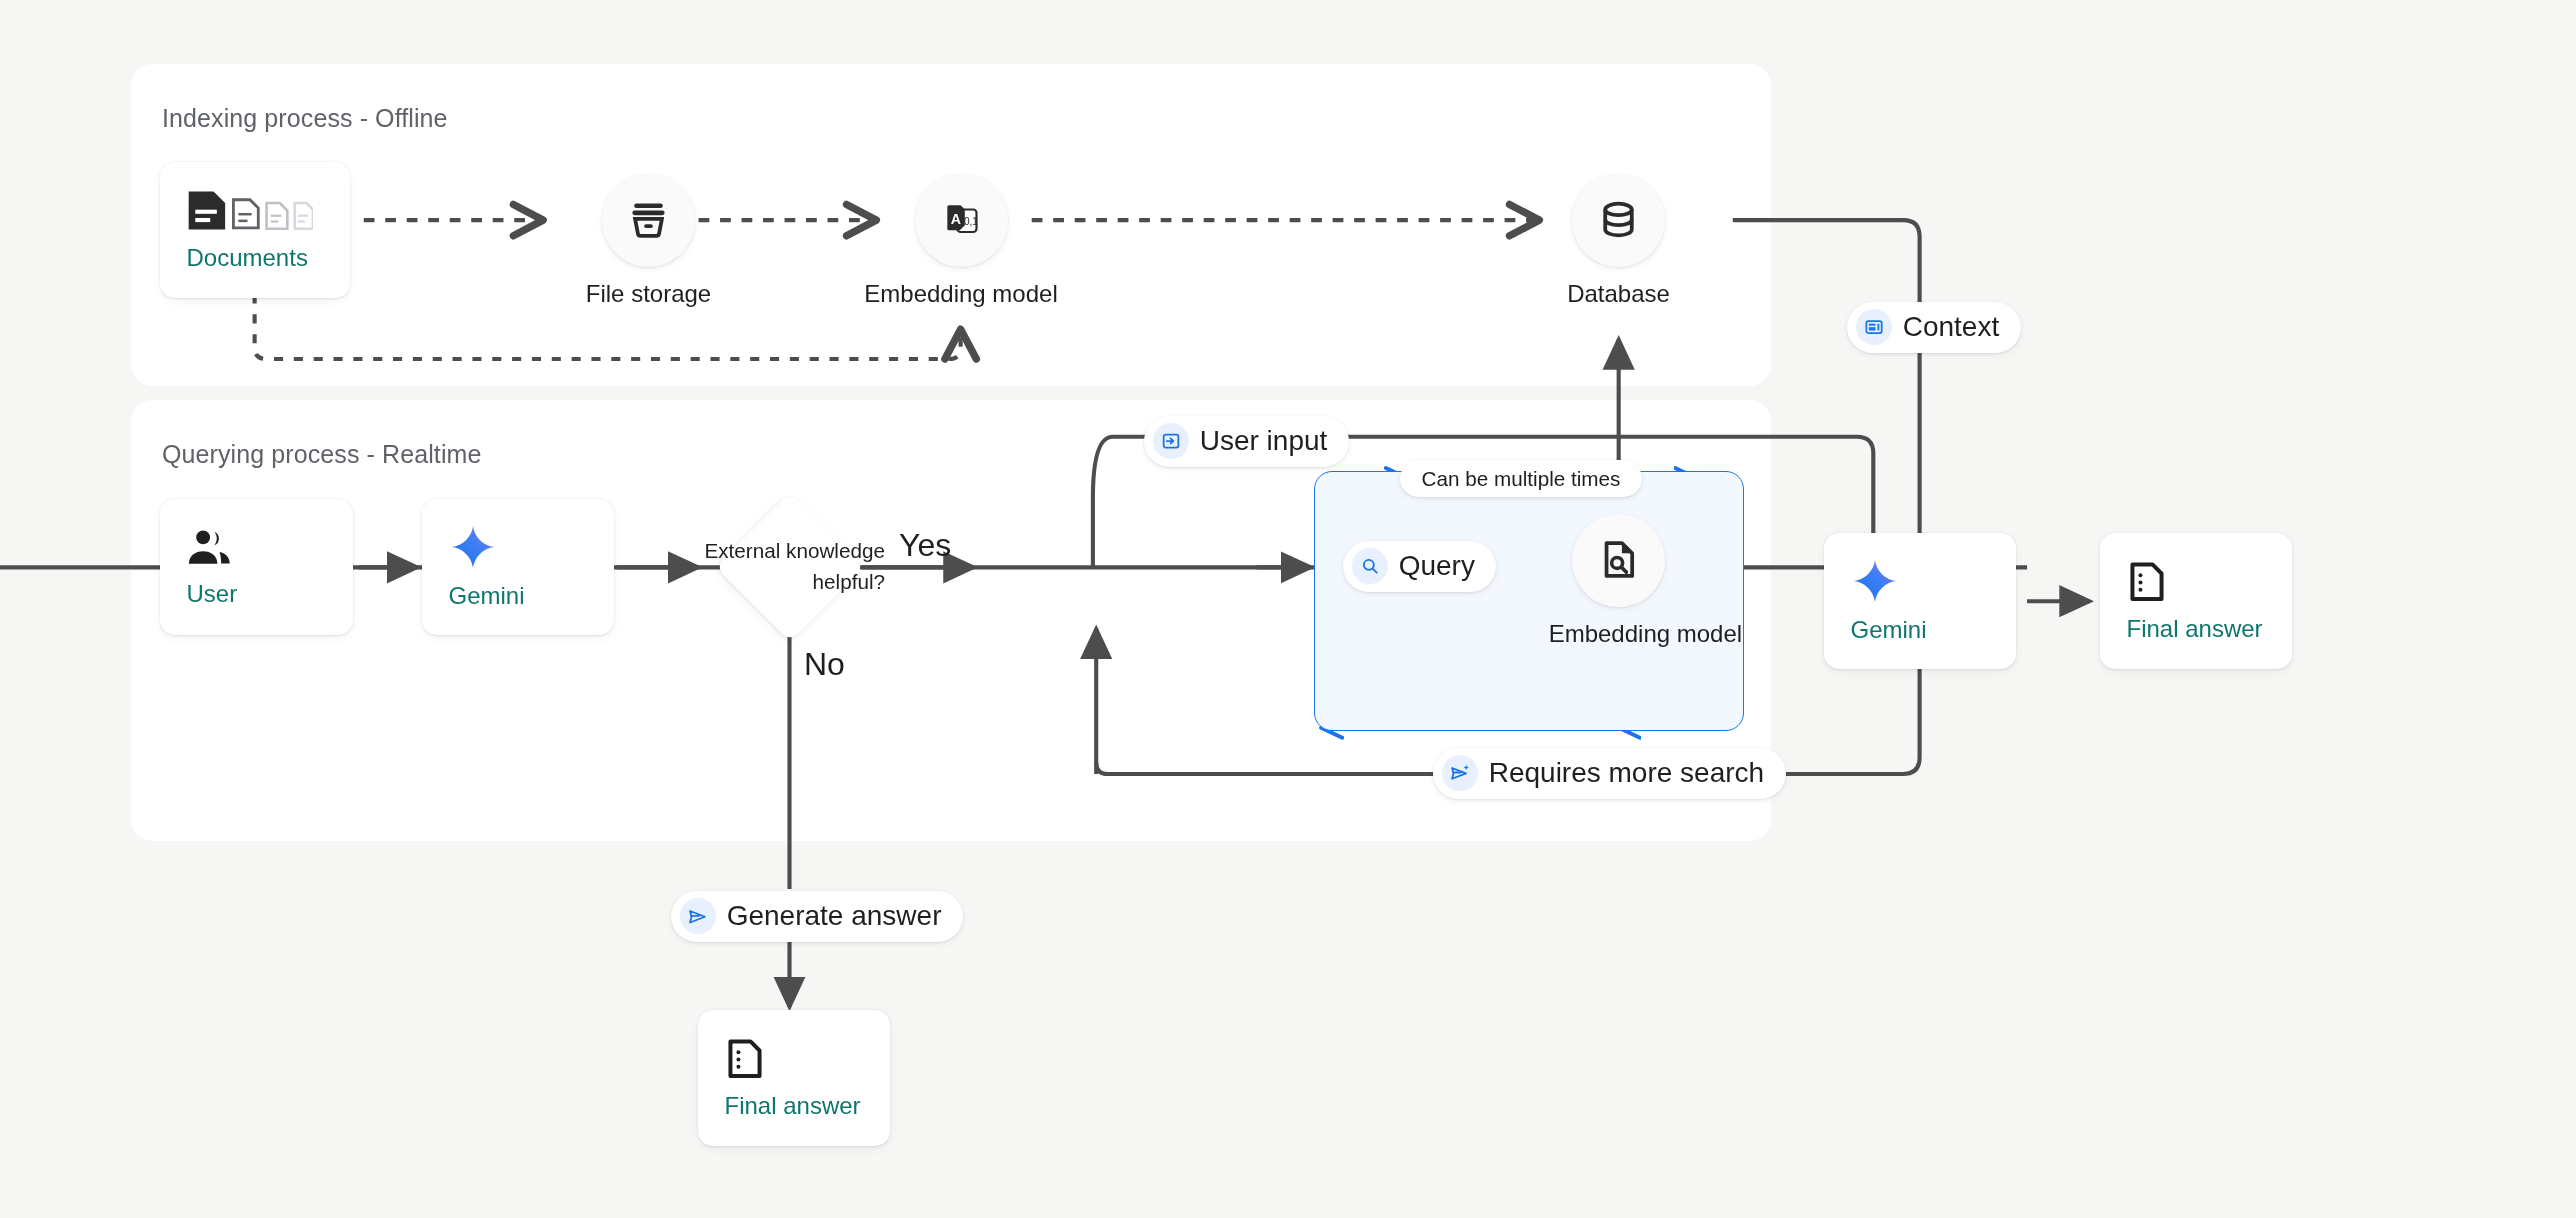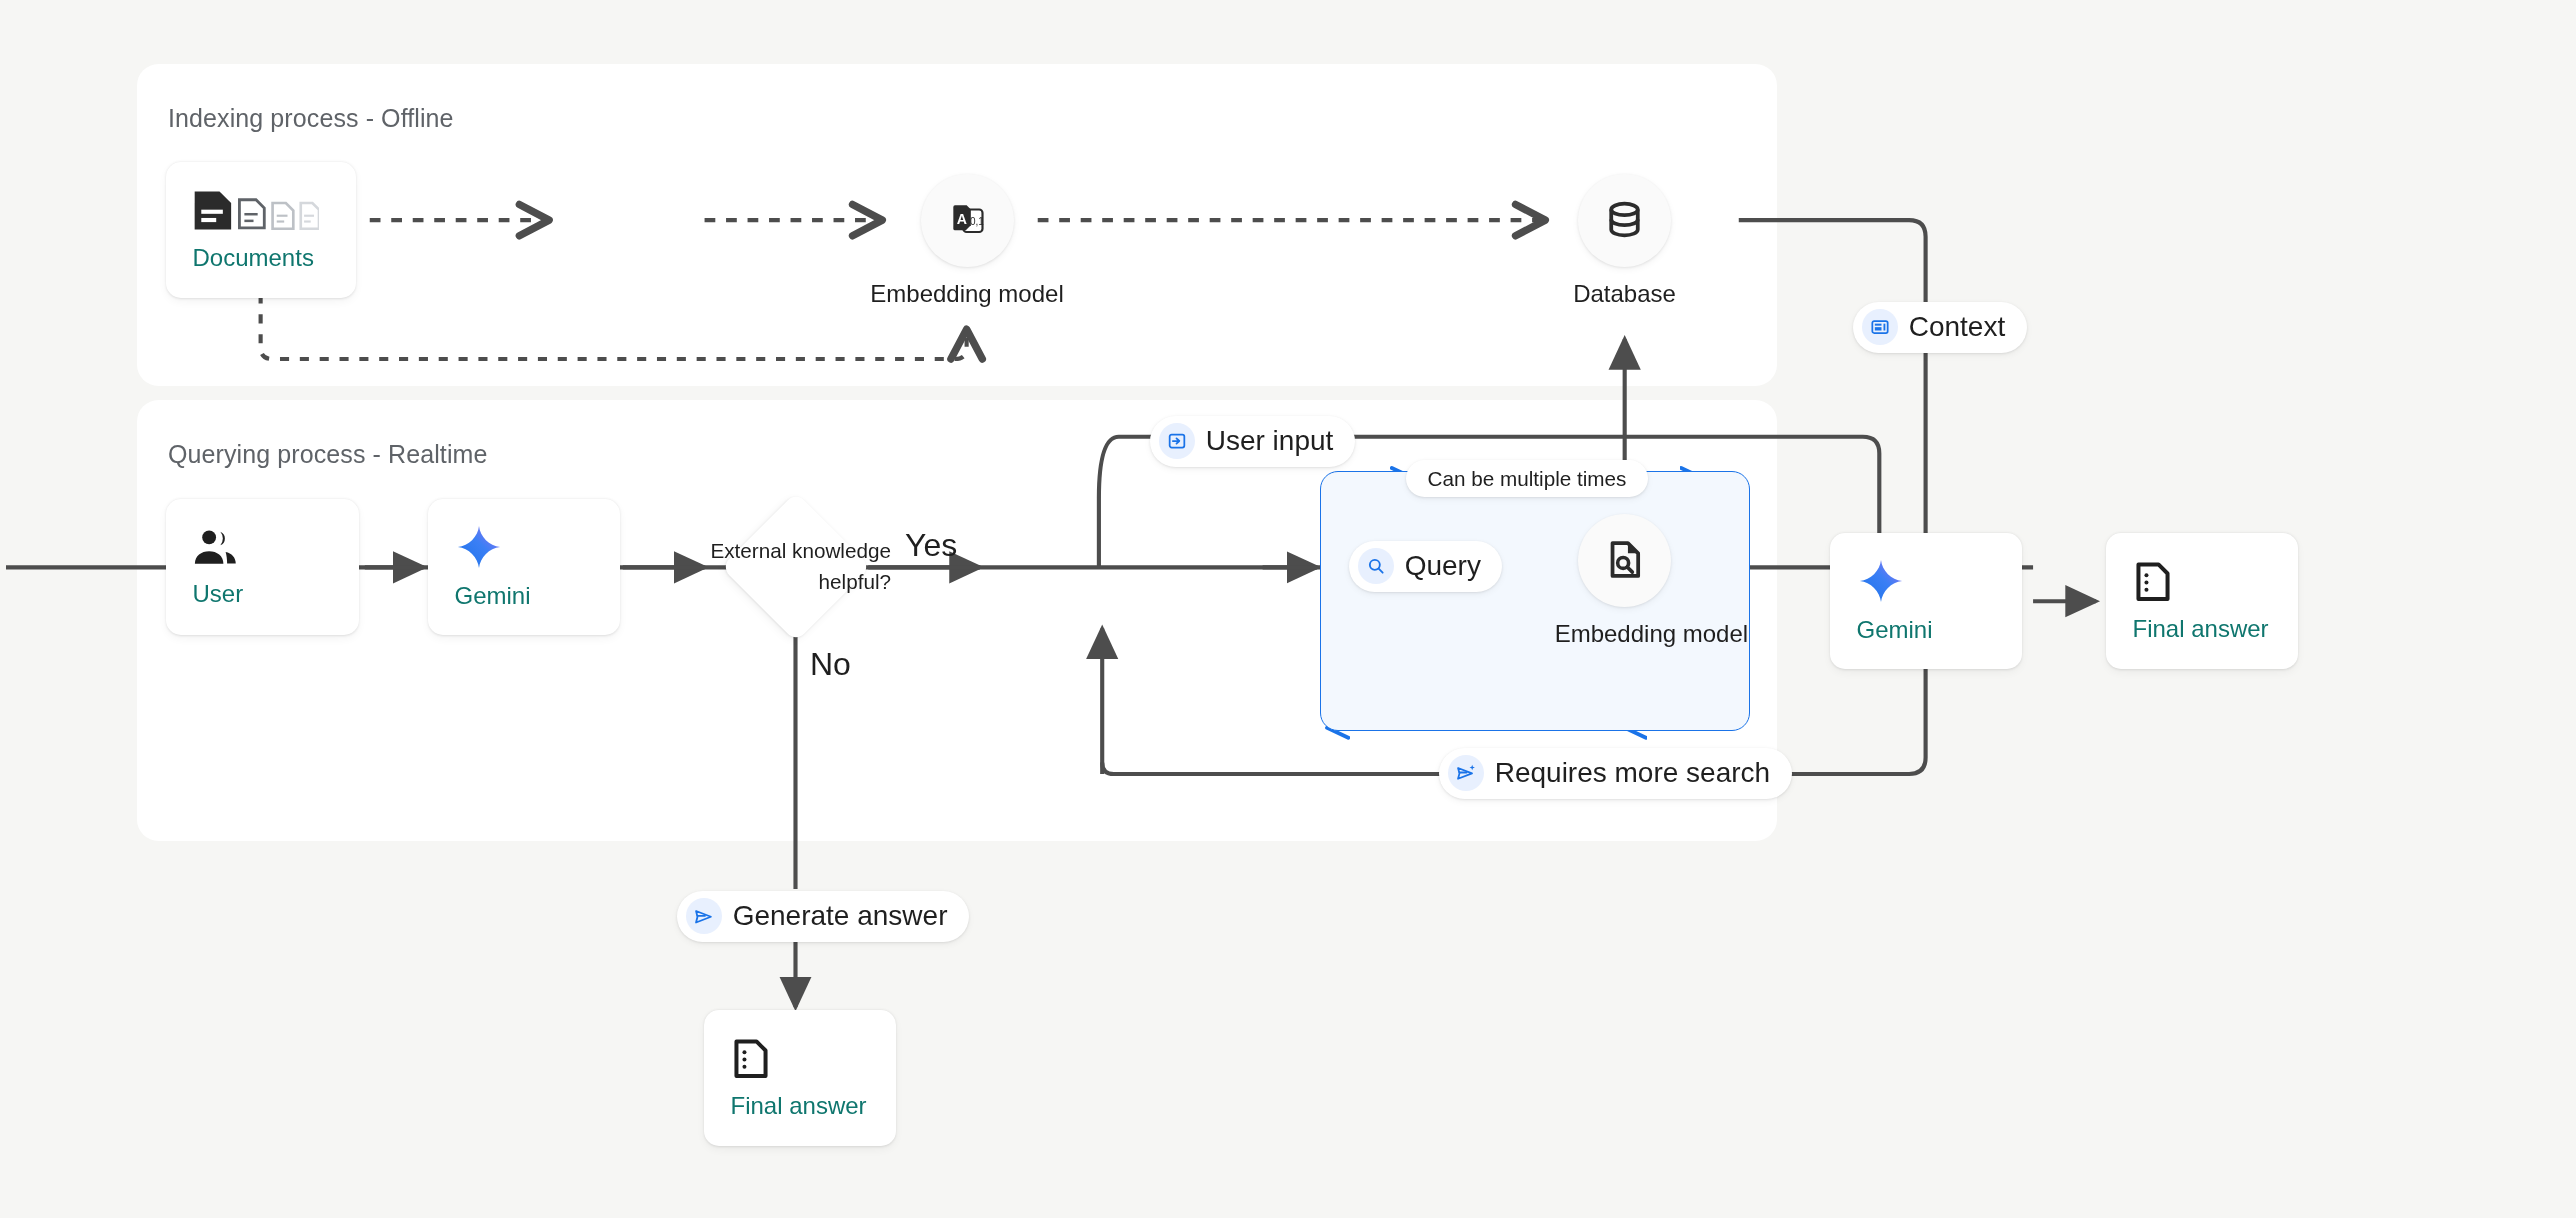--- a/index.html
+++ b/index.html
@@ -3,21 +3,21 @@
 <meta charset="utf-8">
 <style>
   html,body{margin:0;padding:0;}
   body{
     width:2576px;height:1219px;
     background:#f6f6f4;
     font-family:"Liberation Sans", sans-serif;
     overflow:hidden;
     position:relative;
   }
-  #stage{position:absolute;inset:0;margin-left:6px;}
+  #stage{position:absolute;inset:0;}
 
   
   .panel{
     position:absolute;background:#ffffff;border-radius:21.5px;
   }
   .panel-title{
     position:absolute;font-size:25px;color:#5f6368;letter-spacing:0.1px;
     white-space:nowrap;
   }
 
@@ -170,20 +170,35 @@
           <rect x="101" y="39" width="9" height="2.6" fill="#bdc1c6"></rect>
           <path d="M130,18 h14 l8,8 v23 h-22 z" fill="none" stroke="#d5d8dc" stroke-width="3.2"></path>
           <rect x="134" y="32" width="12" height="2.6" fill="#d5d8dc"></rect>
           <rect x="134" y="39" width="8" height="2.6" fill="#d5d8dc"></rect>
         </g>
       </svg>
     </span>
     <span class="cardlabel">Documents</span>
   </div>
 
+  <div class="circle-node" style="left:570px;top:174px;width:157px;">
+    <div class="circle">
+      <span>
+        <svg width="43" height="43" viewBox="0 0 24 24">
+          <g fill="#2b2b2b">
+            <rect x="4" y="3" width="16" height="2.6" rx="1.3"></rect>
+            <rect x="3" y="7" width="18" height="2.6" rx="1.3"></rect>
+            <path d="M4.5,11.6 h15 l-1.6,8.3 a1.6,1.6 0 0 1 -1.6,1.3 h-8.6 a1.6,1.6 0 0 1 -1.6,-1.3 z" fill="none" stroke="#2b2b2b" stroke-width="2.1"></path>
+            <rect x="9.6" y="14.6" width="4.8" height="2.2" rx="1"></rect>
+          </g>
+        </svg>
+      </span>
+    </div>
+    <div class="circle-label">File storage</div>
+  </div>
 
   <div class="circle-node" style="left:897px;top:174px;width:128px;">
     <div class="circle">
       <span>
         <svg width="45" height="45" viewBox="0 0 54 54">
           <rect x="22" y="15" width="23" height="27" rx="4" fill="#fff" stroke="#2b2b2b" stroke-width="2.6"></rect>
           <text x="30" y="34" font-family="Liberation Sans, sans-serif" font-size="12" fill="#2b2b2b">0,1</text>
           <path d="M12,10 h14 l5,5 v19 l-6,6 h-13 a2,2 0 0 1 -2,-2 v-26 a2,2 0 0 1 2,-2 z" fill="#2b2b2b"></path>
           <text x="14" y="32" font-family="Liberation Sans, sans-serif" font-size="17" font-weight="bold" fill="#fff">A</text>
         </svg>

